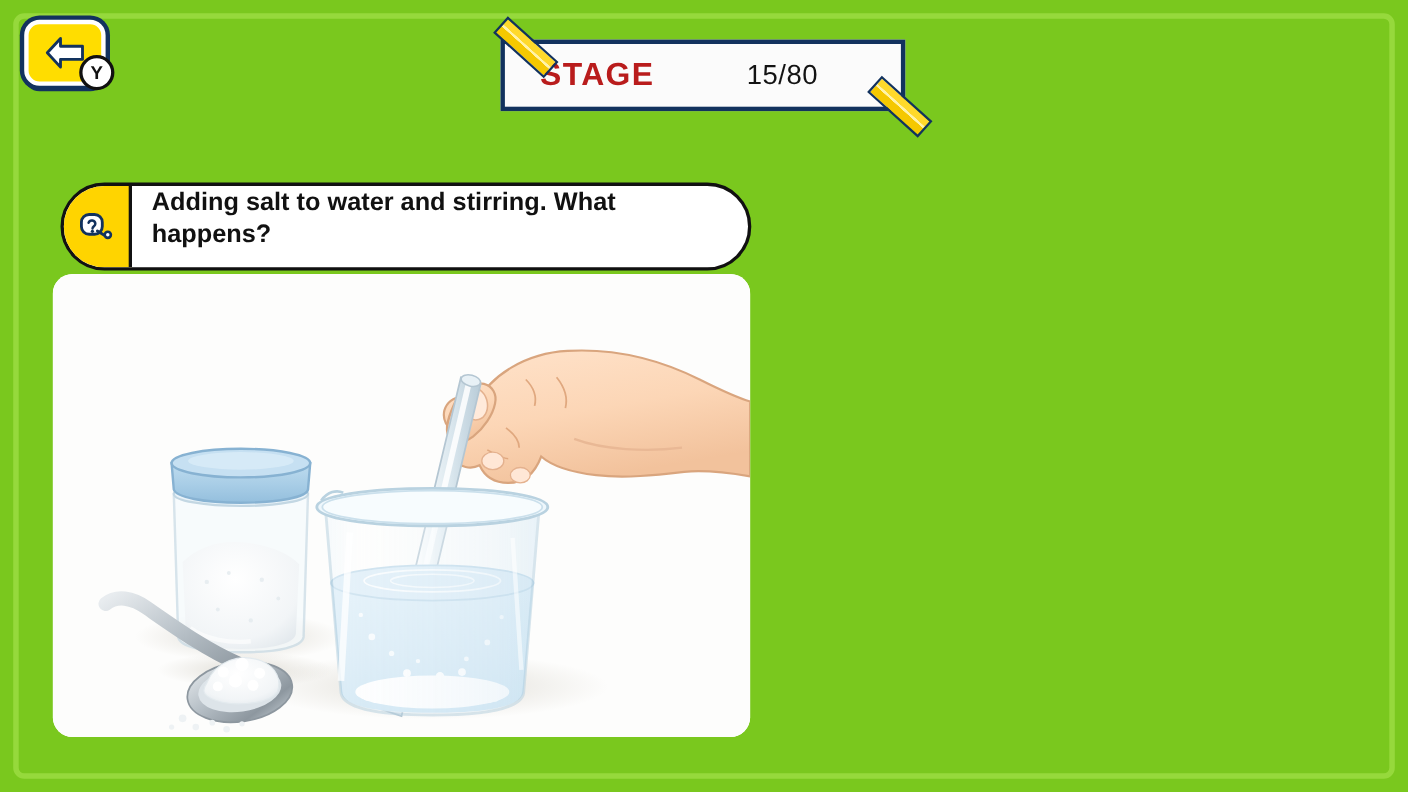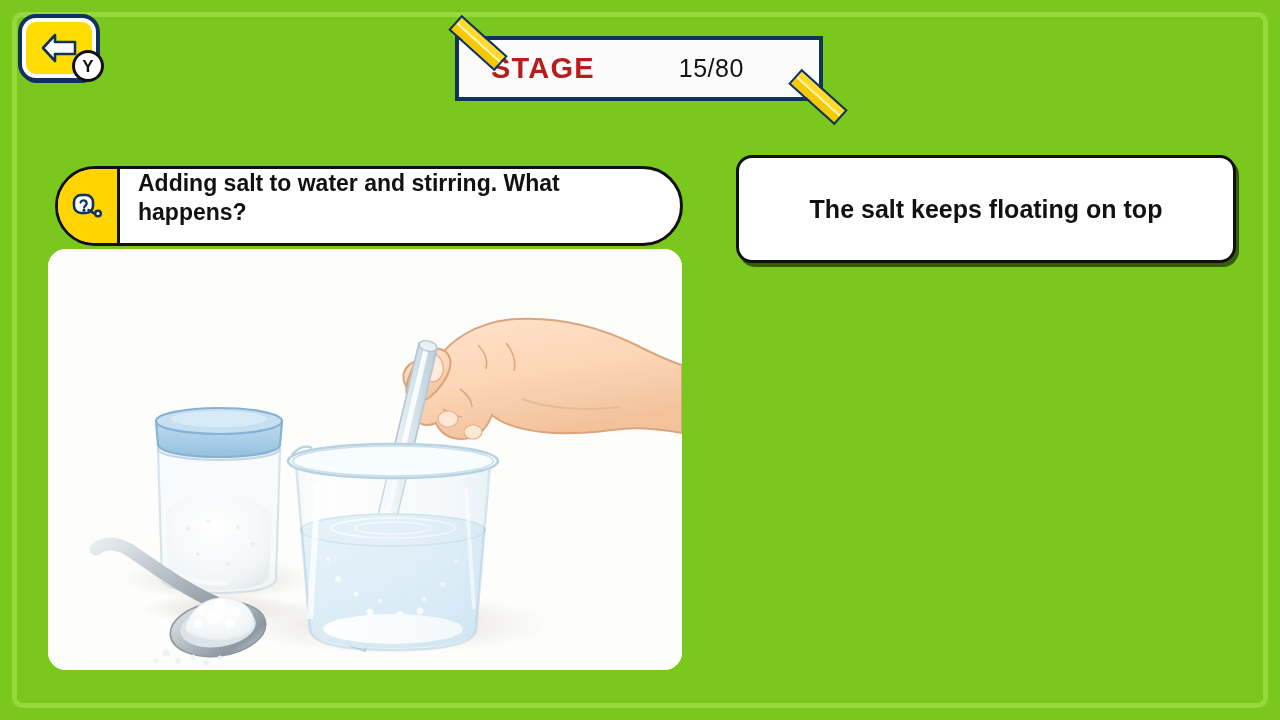--- a/index.html
+++ b/index.html
@@ -319,14 +319,13 @@
         <circle cx="145" cy="408" r="2.6"></circle>
           <circle cx="158" cy="414" r="3"></circle>
         <circle cx="108" cy="412" r="2.4"></circle>
           <circle cx="172" cy="409" r="2.4"></circle>
       </g>
     </g>
   </svg>
 </div>
 
 <div id="answers">
-  <div class="answer-option" id="answer-0">The salt keeps floating on top</div>
 </div>
 
 </body></html>

